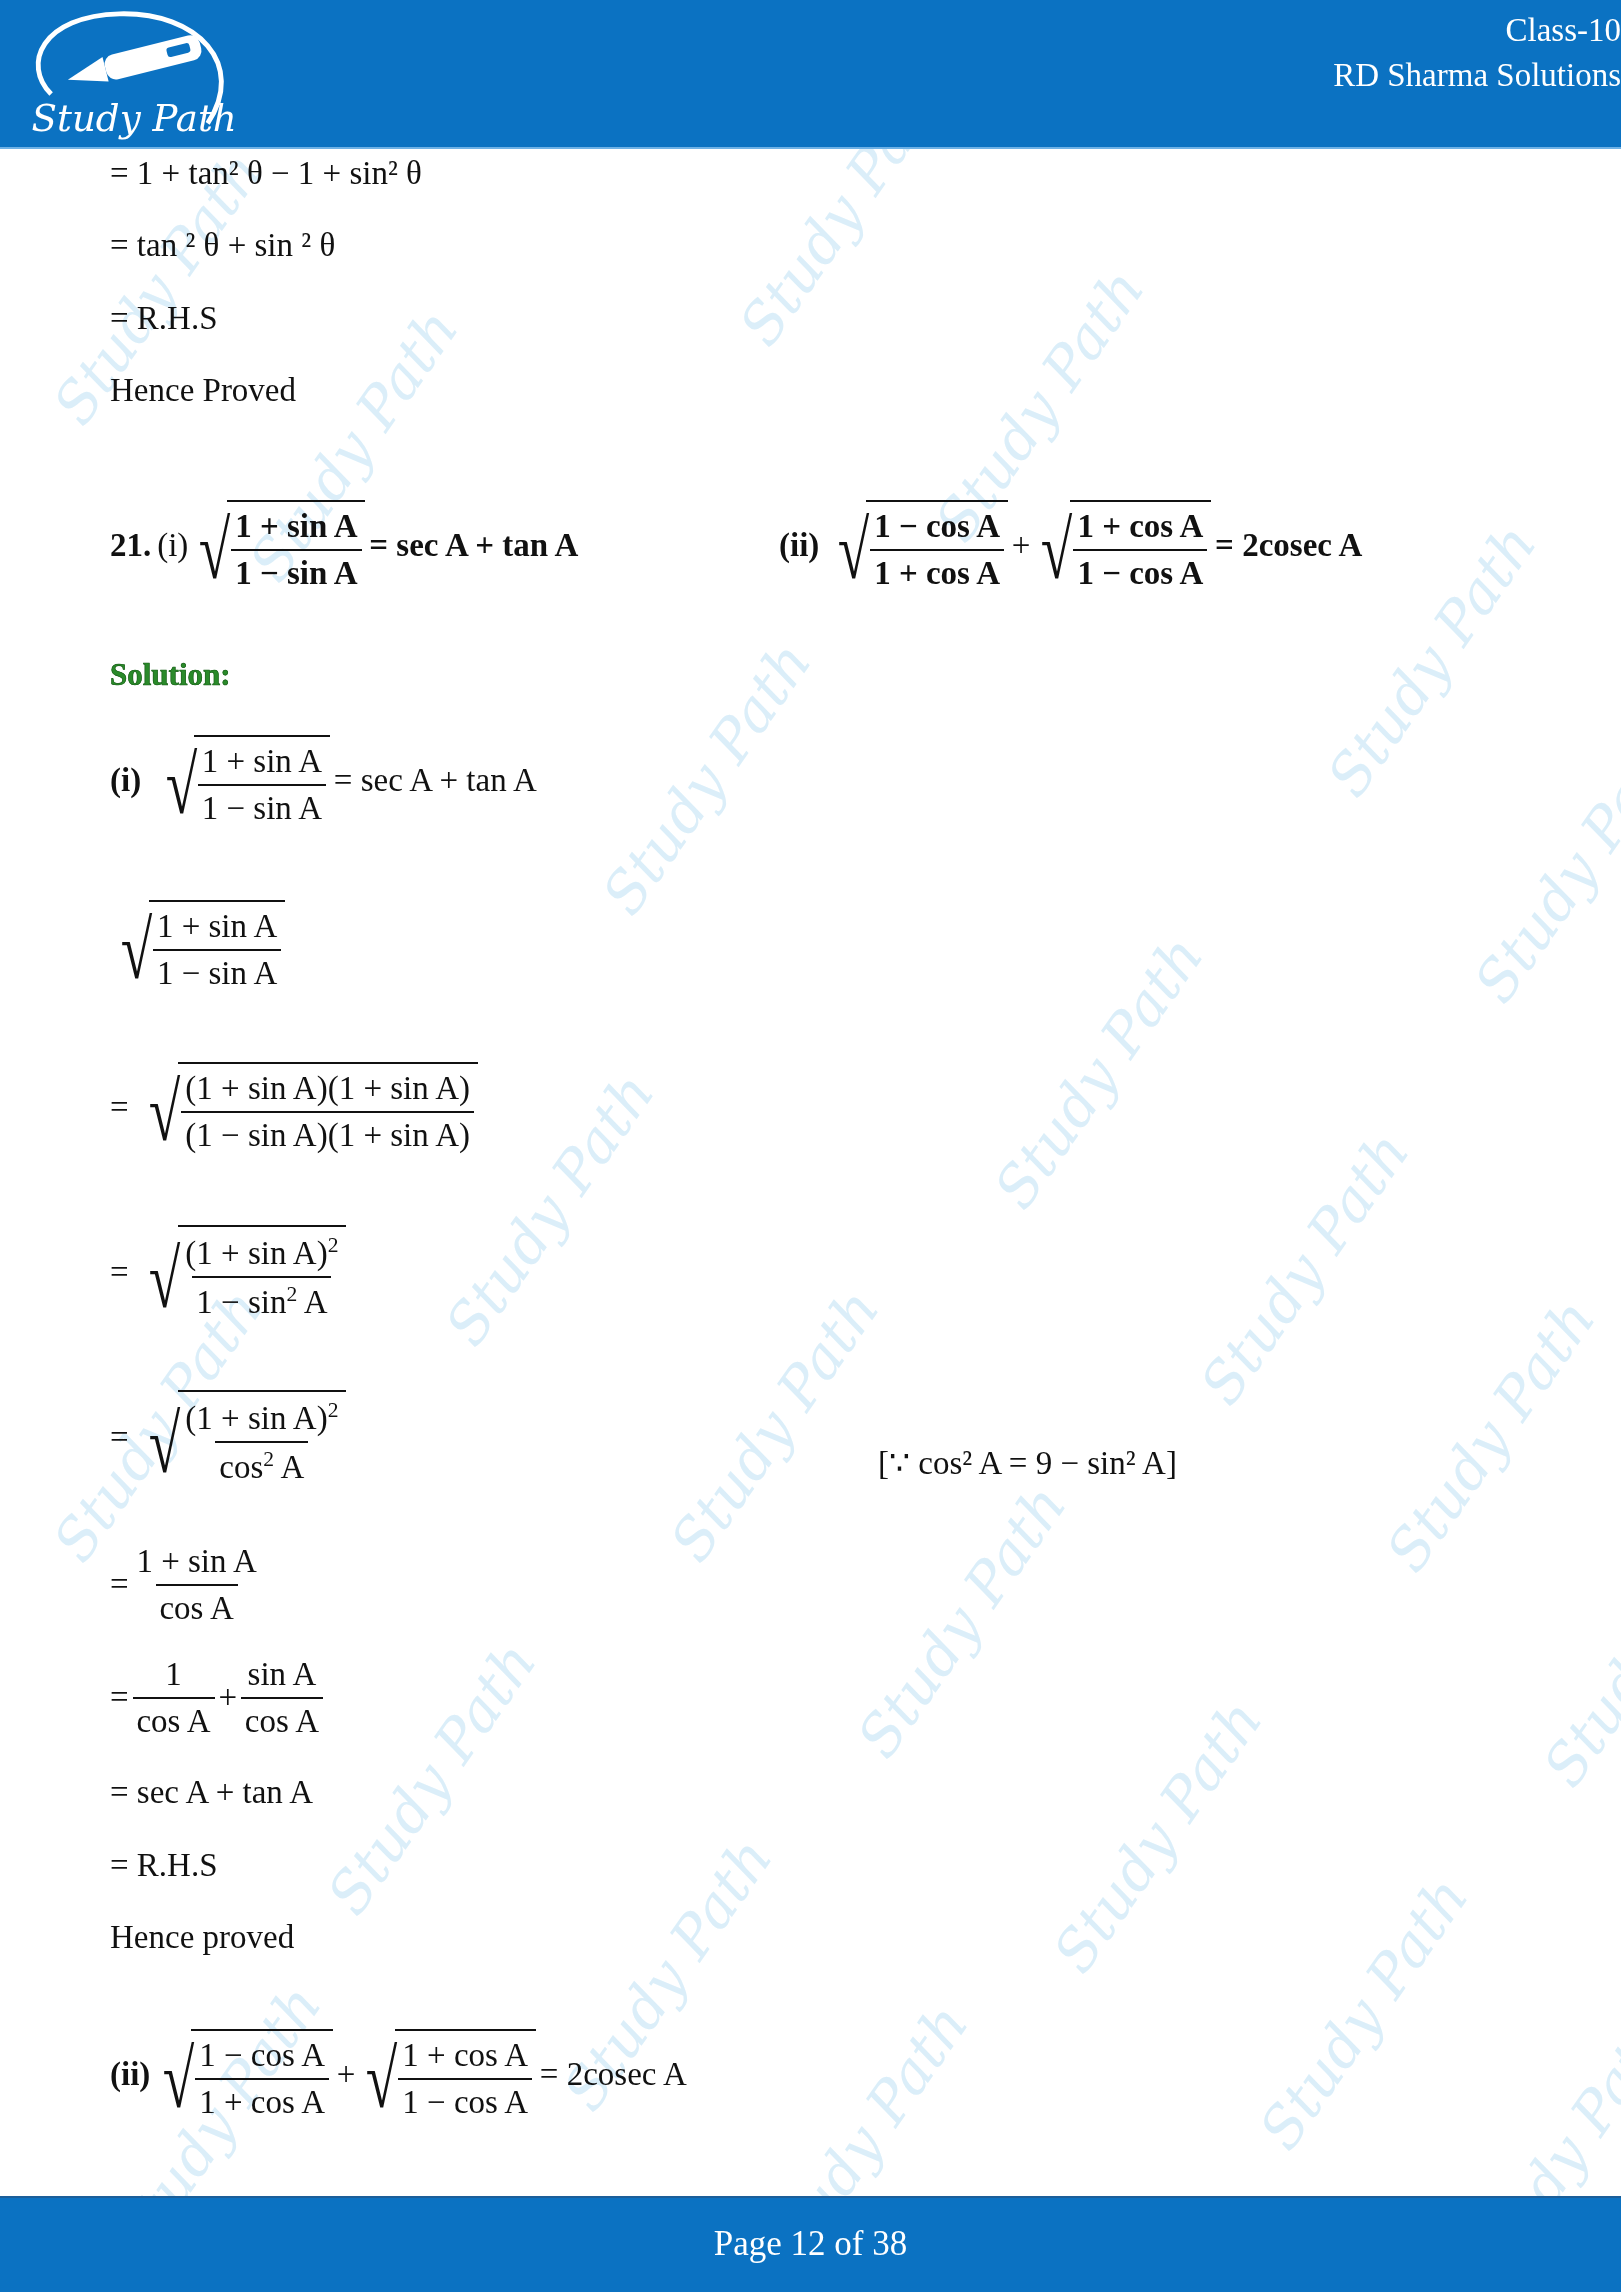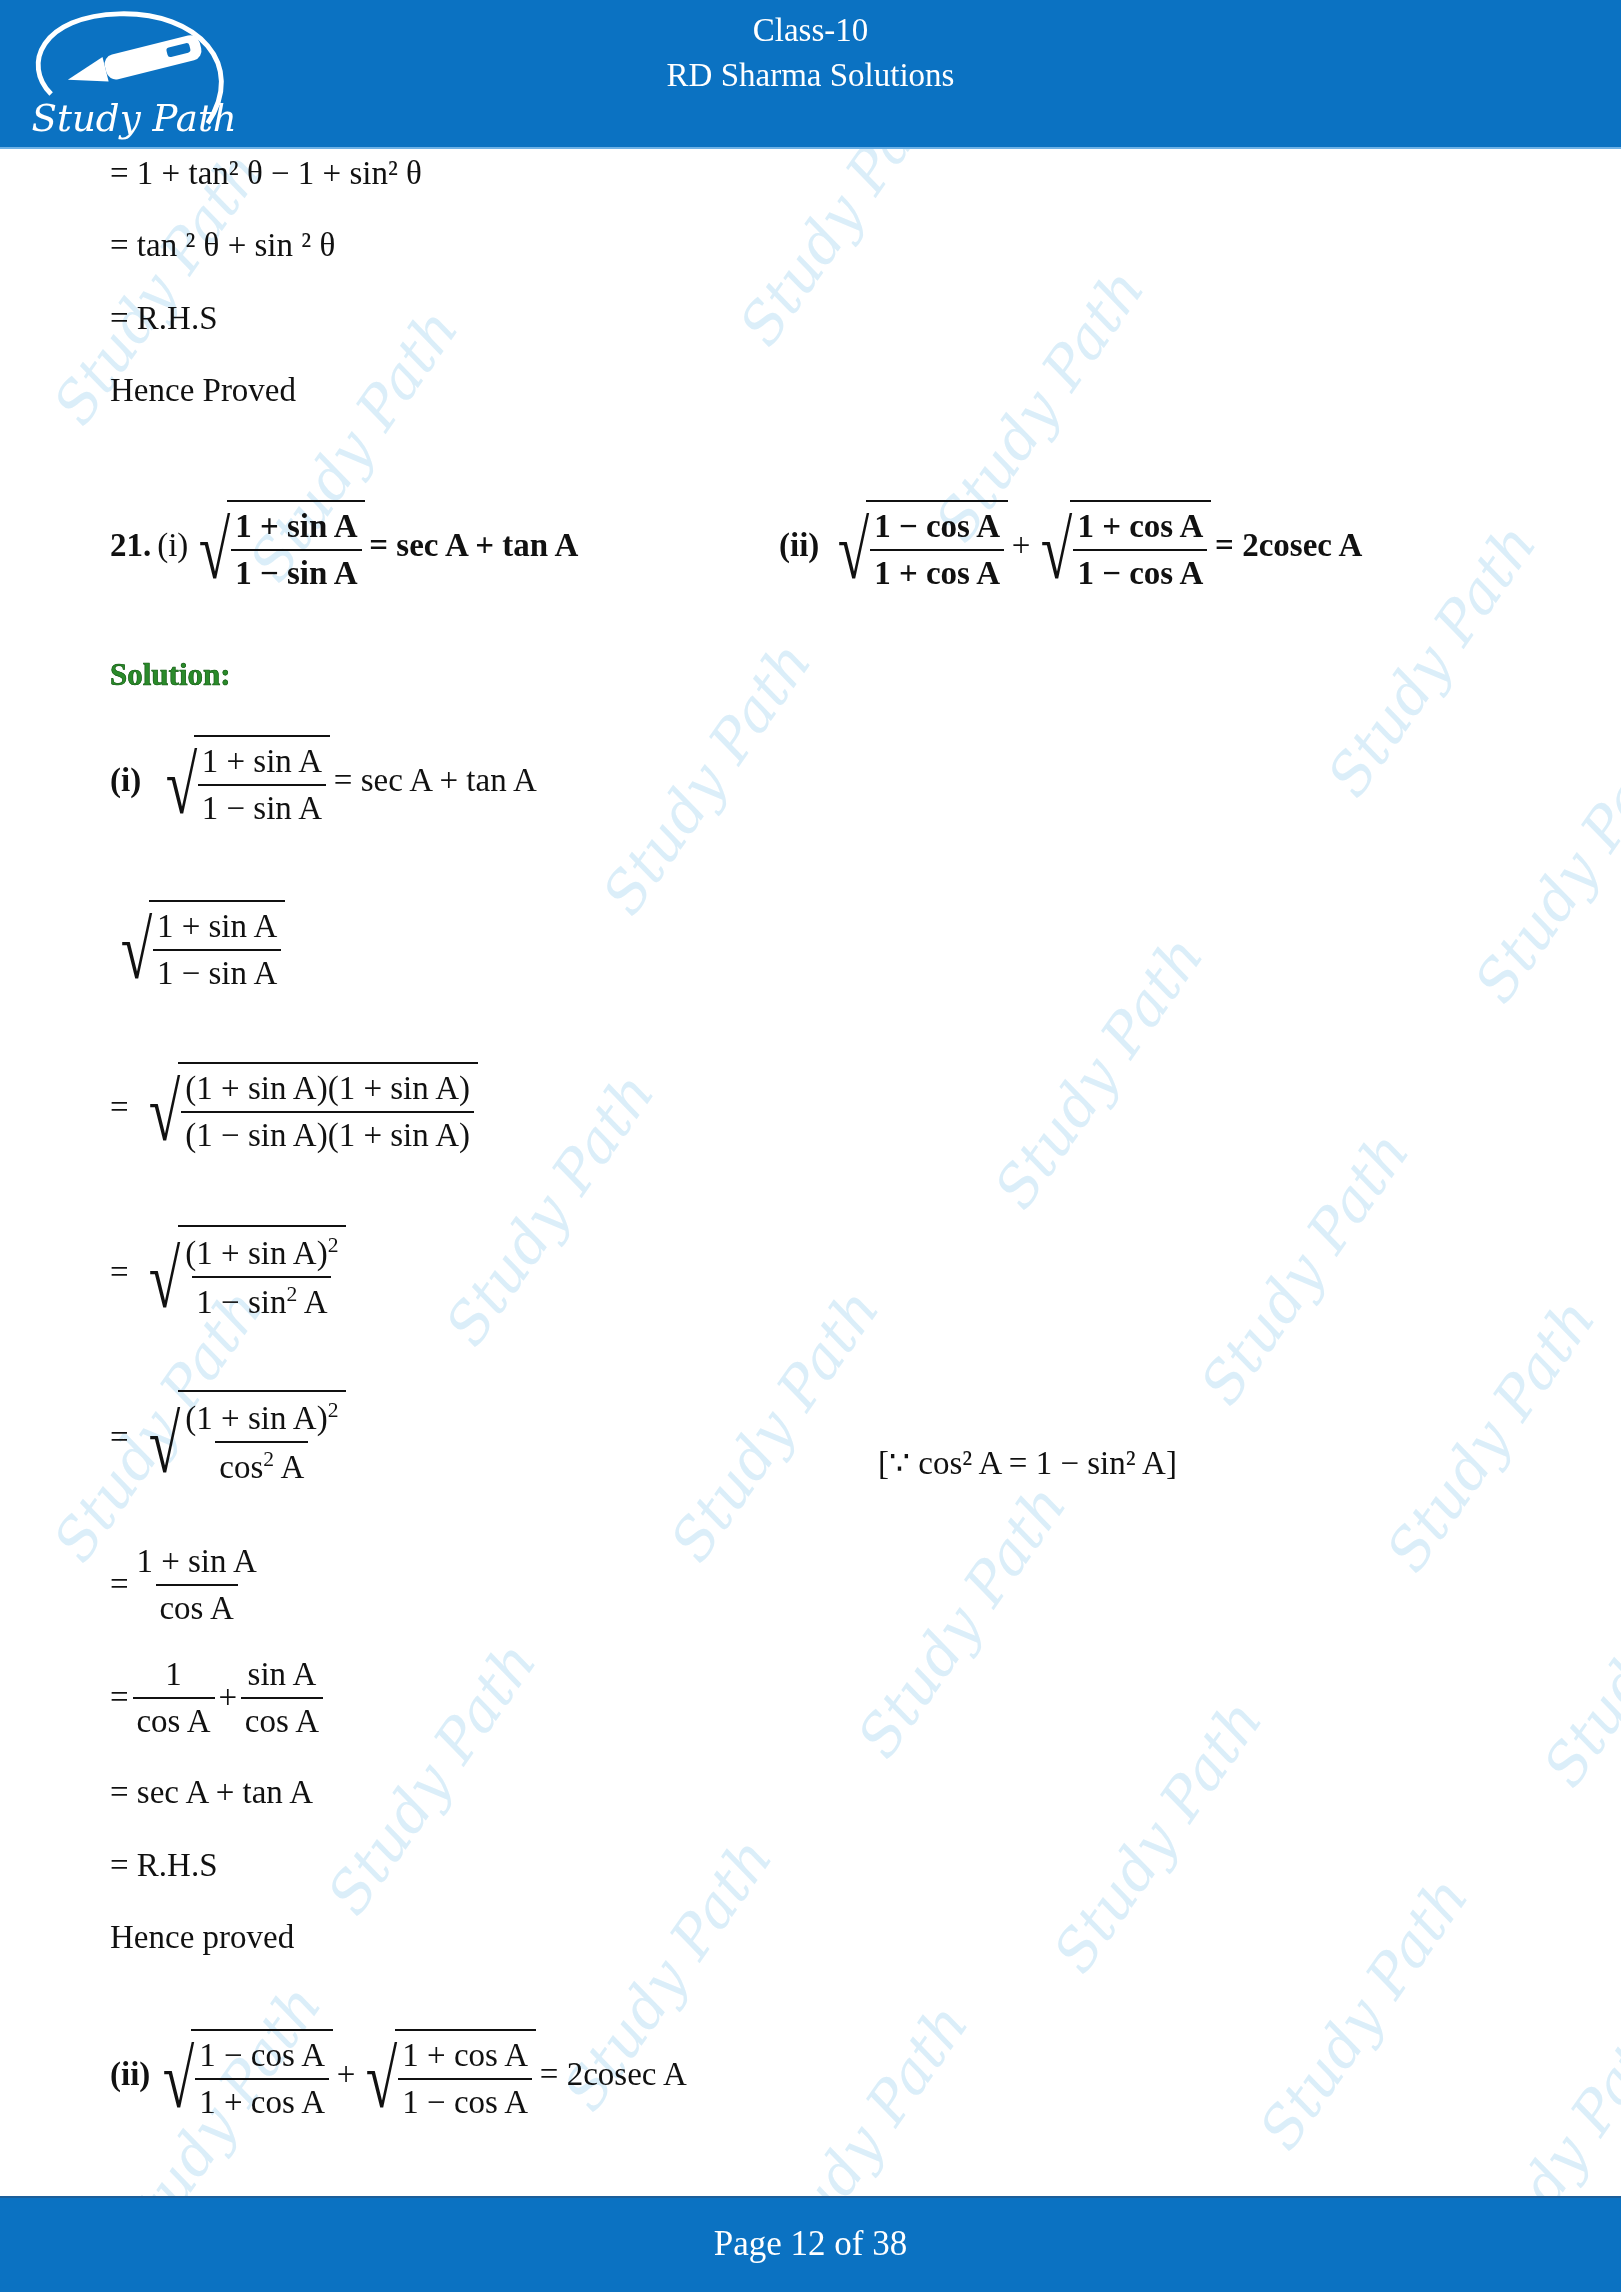--- a/index.html
+++ b/index.html
@@ -9,21 +9,21 @@
     font-family: "DejaVu Serif", "Liberation Serif", serif;
     color: #111;
   }
   .header {
     position: absolute; left: 0; top: 0; width: 1621px; height: 147px;
     background: #0b72c2; color: #fff; text-align: center;
     border-bottom: 2px solid #6fb2e6;
   }
   .header .line {
     font-family: "Liberation Serif", "DejaVu Serif", serif;
-    font-size: 33px; line-height: 45px;
+    font-size: 33px; line-height: 45px; text-align: right;
   }
   .header .line:first-of-type { margin-top: 7.8px; }
   .logo { position: absolute; left: 11.8px; top: 5.9px; width: 223px; height: 137px; }
   .footer {
     position: absolute; left: 0; top: 2196px; width: 1621px; height: 97px;
     background: #0b72c2; color: #fff; text-align: center;
     border-top: 2px solid #1c5f99;
     font-family: "Liberation Serif", "DejaVu Serif", serif;
     font-size: 35px; line-height: 92px;
   }
@@ -196,21 +196,21 @@
     <span class="sqrt" style="margin-left:13.7px">
         <span class="rad">√</span>
         <span class="body">
       <span class="frac">
         <span class="num"><span>(1 + sin A)</span><span class="sup">2</span></span>
         <span class="den"><span>cos</span><span class="sup">2</span><span> A</span></span>
       </span>
     </span>
       </span>
   </div>
-  <div class="row" style="top:1296px;left:780px">[∵ cos² A = 1 − sin² A]</div>
+  <div class="row" style="top:1296px;left:780px">[∵ cos² A = 9 − sin² A]</div>
 
   <div class="row" style="top:1396px">
     <span>=</span>
     <span class="frac">
         <span class="num">1 + sin A</span>
         <span class="den">cos A</span>
       </span>
   </div>
 
   <div class="row" style="top:1509px">

